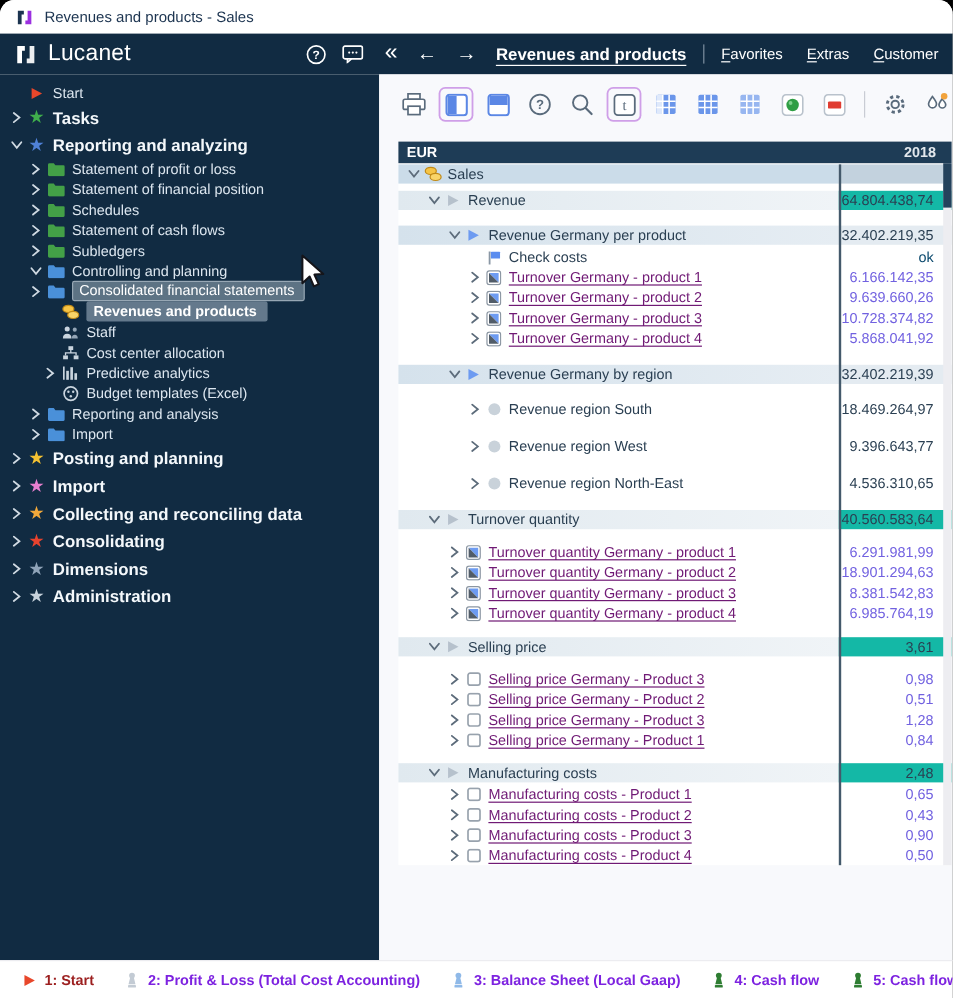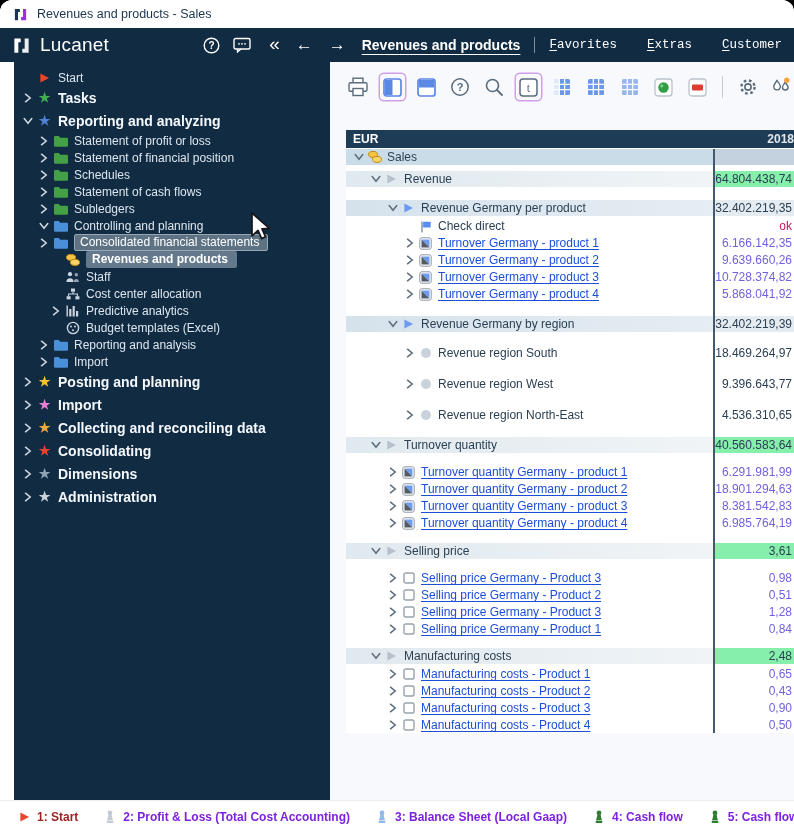--- a/index.html
+++ b/index.html
@@ -10,56 +10,56 @@
   .titlebar{height:28px;background:#fff;display:flex;align-items:center;gap:9px;padding-left:13px;}
   .titlebar .wtitle{font-size:12.5px;color:#1c3450;font-weight:500;}
   
   .appbar{height:34px;background:#112b42;display:flex;align-items:center;color:#fff;padding:0 12px;}
   .brand{display:flex;align-items:center;gap:9px;font-size:19px;font-weight:500;letter-spacing:.2px;color:#fff;}
   .ab-icons{margin-left:auto;display:flex;align-items:center;gap:13px;}
   .ab-arrows{display:flex;align-items:center;gap:16px;margin-left:18px;font-size:17px;}
   .ab-arrows .dbl{font-size:19px;margin-top:-2px;}
   .nav-title{margin-left:16px;font-size:14px;font-weight:700;text-decoration:underline;text-underline-offset:4px;}
   .ab-sep{width:1px;height:16px;background:#7d8fa0;margin:0 14px;}
-  .menu{display:flex;align-items:center;gap:30px;font-size:12.5px;font-family:Liberation Mono, monospace;}
+  .menu{display:flex;align-items:center;gap:20px;font-size:12.5px;}
   .menu span u{text-underline-offset:2px;}
   
-  .main{display:flex;height:738px;padding-left:14px;}
+  .main{display:flex;height:738px;}
   .sidebar{width:316px;background:#112b42;padding-top:7px;flex-shrink:0;position:relative;overflow:hidden;}
   .s-item{display:flex;align-items:center;height:17px;color:#dce6ef;font-size:12px;}
   .s-item.bold{height:23px;font-size:14px;font-weight:700;color:#f4f8fb;}
   .s-item .chev{width:15px;display:flex;justify-content:center;flex-shrink:0;}
   .s-item .ic{width:19px;display:flex;justify-content:center;align-items:center;flex-shrink:0;}
   .s-item .lb{margin-left:4px;white-space:nowrap;}
   .pill-sel{background:#64798c;border-radius:2px;padding:1px 9px 2px 6px;margin-left:4px;font-weight:700;color:#fff;}
   .pill-hl{background:#5d7384;border:1px solid #97a7b4;border-radius:2px;padding:0 8px 1px 5px;margin-left:4px;color:#fff;}
   
   .content{flex:1;background:#f8f9fc;padding-left:16px;position:relative;overflow:hidden;}
   .toolbar{display:flex;align-items:center;gap:9px;height:38px;margin-top:6px;}
   .tb{width:26px;height:26px;display:flex;align-items:center;justify-content:center;border-radius:4px;}
   .tb.sel{box-shadow:0 0 0 1.5px #cf9fe8;}
   .tb-div{width:1px;height:22px;background:#c9ccd4;margin:0 3px;}
   
-  .table{width:461px;margin-top:24px;position:relative;background:#fff;font-size:12px;}
+  .table{width:461px;margin-top:12px;position:relative;background:#fff;font-size:12px;}
   .t-head{display:flex;height:18px;background:#1e3c56;}
   .t-head .hl{flex:1;color:#fff;font-weight:700;display:flex;align-items:center;padding-left:7px;}
   .t-head .hv{width:94px;color:#e2e7ec;font-weight:700;display:flex;align-items:center;justify-content:flex-end;padding-right:13px;}
   .t-body{position:relative;}
   .t-row{display:flex;height:16px;align-items:flex-start;}
   .t-row .lab{flex:1;display:flex;align-items:center;height:100%;color:#2a3f52;min-width:0;}
   .t-row .chev{width:14px;display:flex;justify-content:center;flex-shrink:0;}
   .t-row .ric{width:17px;display:flex;justify-content:center;align-items:center;flex-shrink:0;}
   .t-row .rlb{margin-left:4px;white-space:nowrap;}
   .t-row .val{width:86px;text-align:right;padding-right:7px;color:#2a3f52;height:100%;line-height:16px;}
   .t-row .sbpad{width:8px;height:100%;}
-  .t-row.link .rlb{color:#1d4ed8;text-decoration:underline;text-underline-offset:2px;}
+  .t-row.link .rlb{color:#701a75;text-decoration:underline;text-underline-offset:2px;}
   .t-row.link .val{color:#7161e0;}
-  .t-row .val.ok{color:#be185d;}
+  .t-row .val.ok{color:#0c4a6e;}
   .bg-sales .lab{background:#cbdce9;}  .bg-sales .val,.bg-sales .sbpad{background:#c3d2de;}
-  .bg-group .lab{background:linear-gradient(to right,#e0e9ef,#f0f4f7);} .bg-group .val,.bg-group .sbpad{background:#86efac;}
+  .bg-group .lab{background:linear-gradient(to right,#e0e9ef,#f0f4f7);} .bg-group .val,.bg-group .sbpad{background:#14b8a6;}
   .bg-subgroup .lab{background:linear-gradient(to right,#d5e2ec,#e6edf3);} .bg-subgroup .val,.bg-subgroup .sbpad{background:#e4ebf1;}
   .vline{position:absolute;left:367px;top:0;bottom:0;width:1.5px;background:#44596b;z-index:3;}
   .scrolltrack{position:absolute;right:0;top:18px;bottom:0;width:7px;background:#ededf1;z-index:2;}
   .scrollthumb{position:absolute;right:0;top:0;width:7px;height:37px;background:#24425c;}
   
   .taskbar{height:32px;background:#fff;border-top:1px solid #ececf0;display:flex;align-items:center;
            overflow:hidden;padding-left:6px;}
   .tab{display:flex;align-items:center;gap:7px;padding:0 13px;font-size:12px;font-weight:700;white-space:nowrap;height:100%;}
   
   .cursor{position:absolute;left:248px;top:211px;z-index:20;pointer-events:none;}
@@ -551,21 +551,21 @@
             </div>
             <div class="t-row" style="margin-top: 2px;">
               <span class="lab" style="padding-left: 57px;">
                 <span class="chev"></span>
                 <span class="ric">
                   <svg width="13" height="13" viewBox="0 0 13 13">
                     <path d="M3 1.5 V12.5" stroke="#8a97a5" stroke-width="1.5"></path>
                     <rect x="4.1" y="1.8" width="7.6" height="5.6" rx="0.5" fill="#5b8def"></rect>
                   </svg>
                 </span>
-                <span class="rlb">Check direct</span>
+                <span class="rlb">Check costs</span>
               </span>
               <span class="val ok">ok</span>
               <span class="sbpad"></span>
             </div>
             <div class="t-row link" style="margin-top: 1px;">
               <span class="lab" style="padding-left: 57px;">
                 <span class="chev">
                   <svg width="8" height="10" viewBox="0 0 8 10">
                     <path d="M1.5 1.2 L6.2 5 L1.5 8.8" stroke="#5d6c7b" stroke-width="1.5" fill="none" stroke-linecap="round"></path>
                   </svg>

